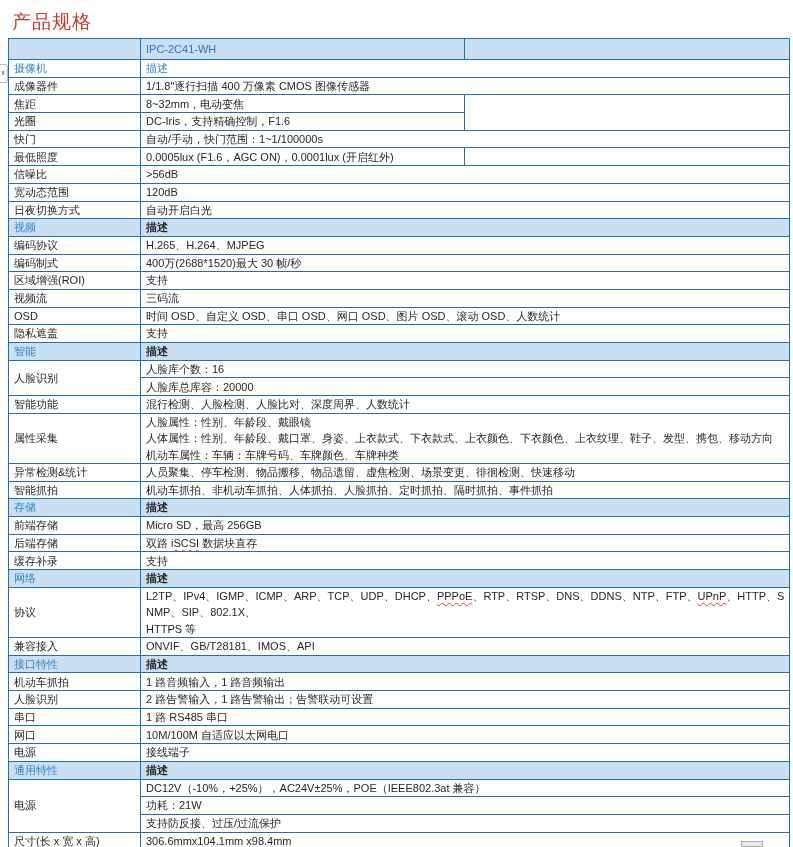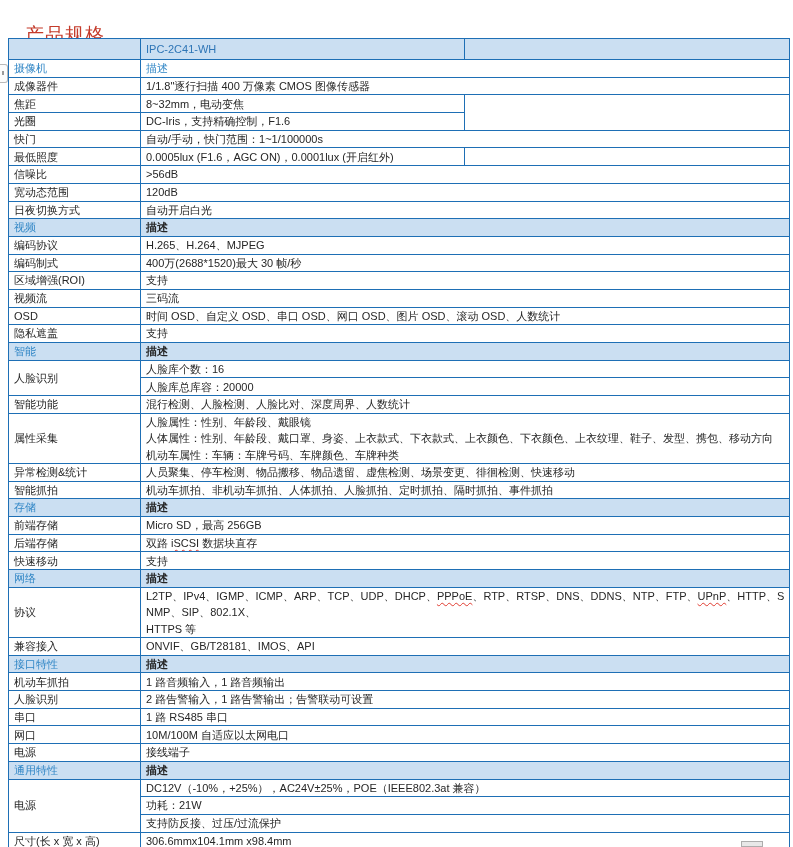--- a/index.html
+++ b/index.html
@@ -2,21 +2,21 @@
 <html><head>
 <meta charset="utf-8">
 <style>
   html,body{margin:0;padding:0;}
   body{
     width:793px;height:847px;position:relative;overflow:hidden;background:#ffffff;
     font-family:"Liberation Sans","DejaVu Sans",sans-serif;
     -webkit-font-smoothing:antialiased;
   }
   .page-title{
-    position:absolute;left:8px;top:5px;margin:17px;
+    position:absolute;left:8px;top:5px;margin:4px;
     font-size:19px;font-weight:500;color:#c43b2b;letter-spacing:1px;
   }
   table.spec{
     position:absolute;left:8px;top:38px;width:781px;
     border-collapse:collapse;table-layout:fixed;
     font-size:11px;color:#262626;
   }
   table.spec td{
     border:1px solid #1e6fb5;
     height:16.7px;line-height:16.4px;
@@ -171,21 +171,21 @@
       </tr>
       <tr>
         <td>前端存储</td>
         <td colspan="2">Micro SD，最高 256GB</td>
       </tr>
       <tr>
         <td>后端存储</td>
         <td colspan="2">双路 <span class="sp">iSCSI</span> 数据块直存</td>
       </tr>
       <tr>
-        <td>快速移动</td>
+        <td>缓存补录</td>
         <td colspan="2">支持</td>
       </tr>
       <tr>
         <td class="secbg blue">网络</td>
         <td class="secbg bold" colspan="2">描述</td>
       </tr>
       <tr>
         <td>协议</td>
         <td colspan="2">L2TP、IPv4、IGMP、ICMP、ARP、TCP、UDP、DHCP、<span class="sp">PPPoE</span>、RTP、RTSP、DNS、DDNS、NTP、FTP、<span class="sp">UPnP</span>、HTTP、SNMP、SIP、802.1X、
 HTTPS 等</td>

